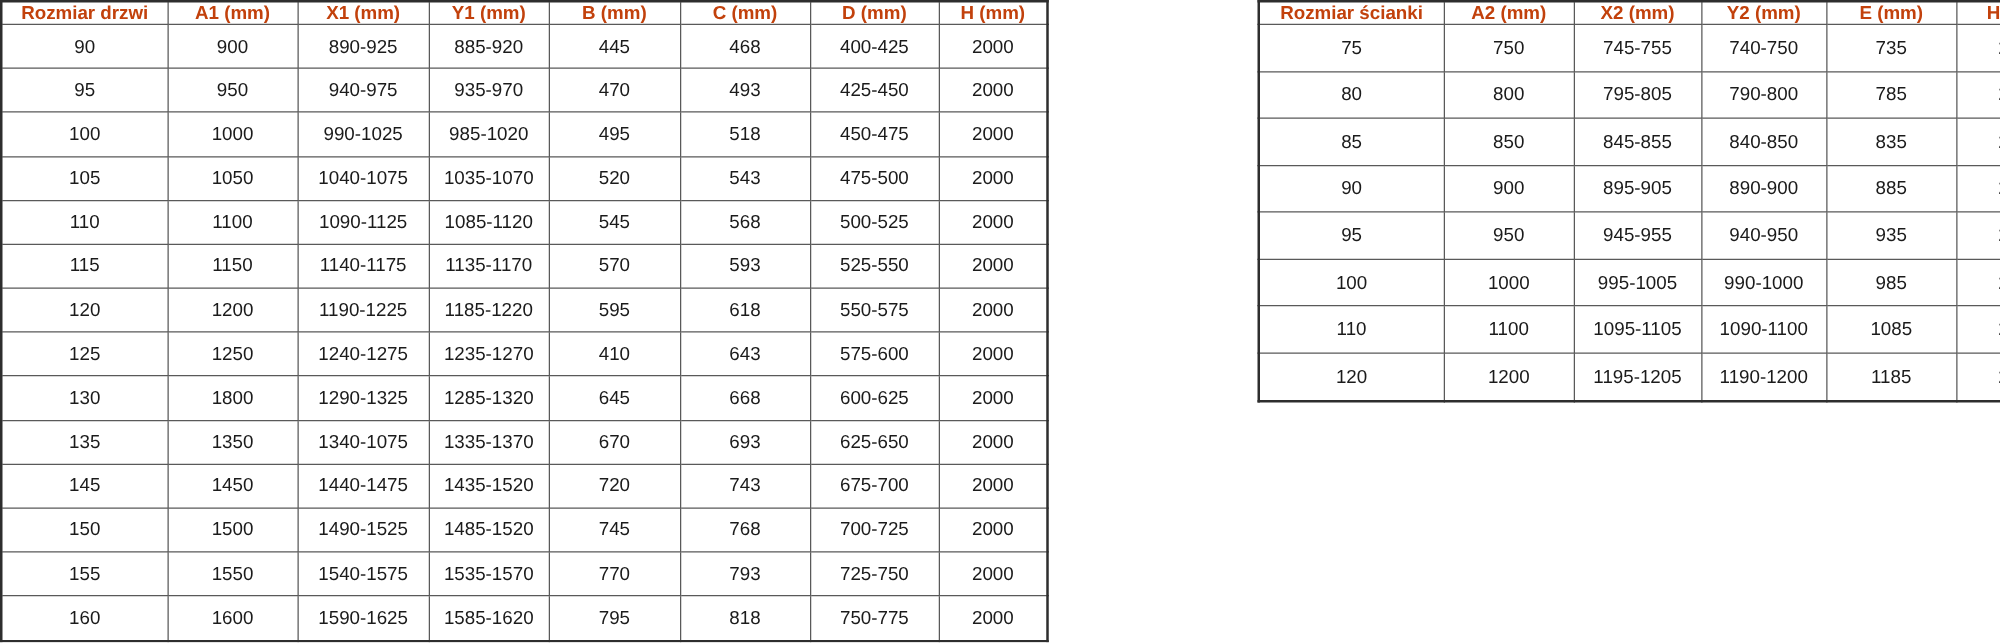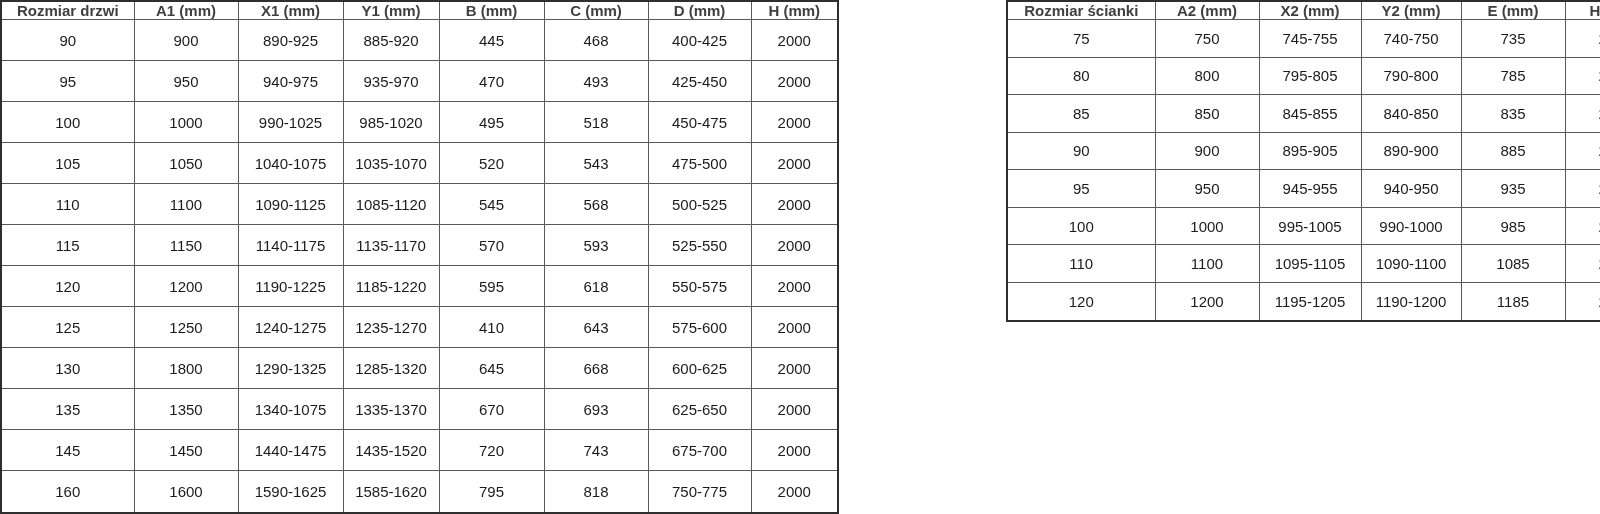--- a/index.html
+++ b/index.html
@@ -36,21 +36,21 @@
     text-align: center;
     vertical-align: middle;
     padding: 0 2px;
     font-size: 15px;
     color: #1b1b1b;
     overflow: hidden;
     white-space: nowrap;
   }
   .dim-table th {
     font-weight: bold;
-    color: #404040;
+    color: #c2410c;
   }
 </style>
 </head>
 <body>
 
 <div class="canvas">
 
   <table id="door-table" class="dim-table">
     <colgroup>
       <col style="width:133px">
@@ -179,20 +179,40 @@
           <td>145</td>
           <td>1450</td>
           <td>1440-1475</td>
           <td>1435-1520</td>
           <td>720</td>
           <td>743</td>
           <td>675-700</td>
           <td>2000</td>
         </tr>
         <tr>
+          <td>150</td>
+          <td>1500</td>
+          <td>1490-1525</td>
+          <td>1485-1520</td>
+          <td>745</td>
+          <td>768</td>
+          <td>700-725</td>
+          <td>2000</td>
+        </tr>
+        <tr>
+          <td>155</td>
+          <td>1550</td>
+          <td>1540-1575</td>
+          <td>1535-1570</td>
+          <td>770</td>
+          <td>793</td>
+          <td>725-750</td>
+          <td>2000</td>
+        </tr>
+        <tr>
           <td>160</td>
           <td>1600</td>
           <td>1590-1625</td>
           <td>1585-1620</td>
           <td>795</td>
           <td>818</td>
           <td>750-775</td>
           <td>2000</td>
         </tr>
       </tbody>

